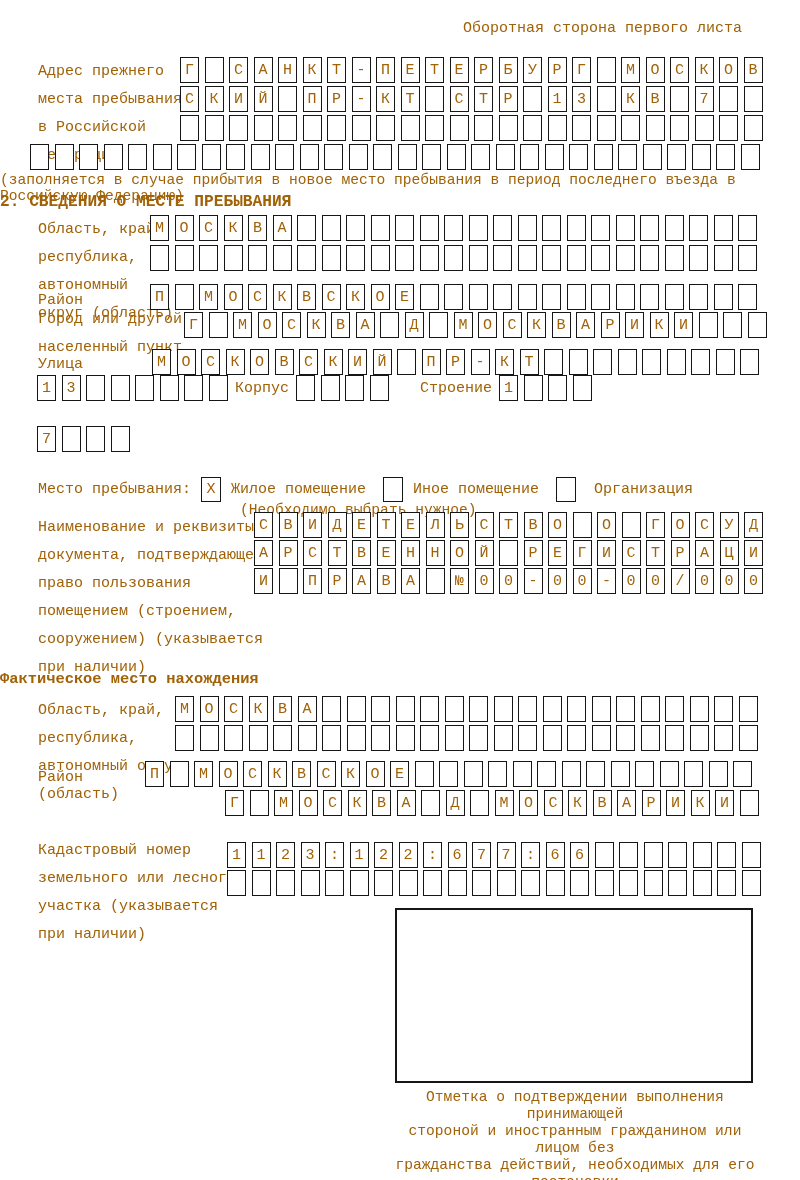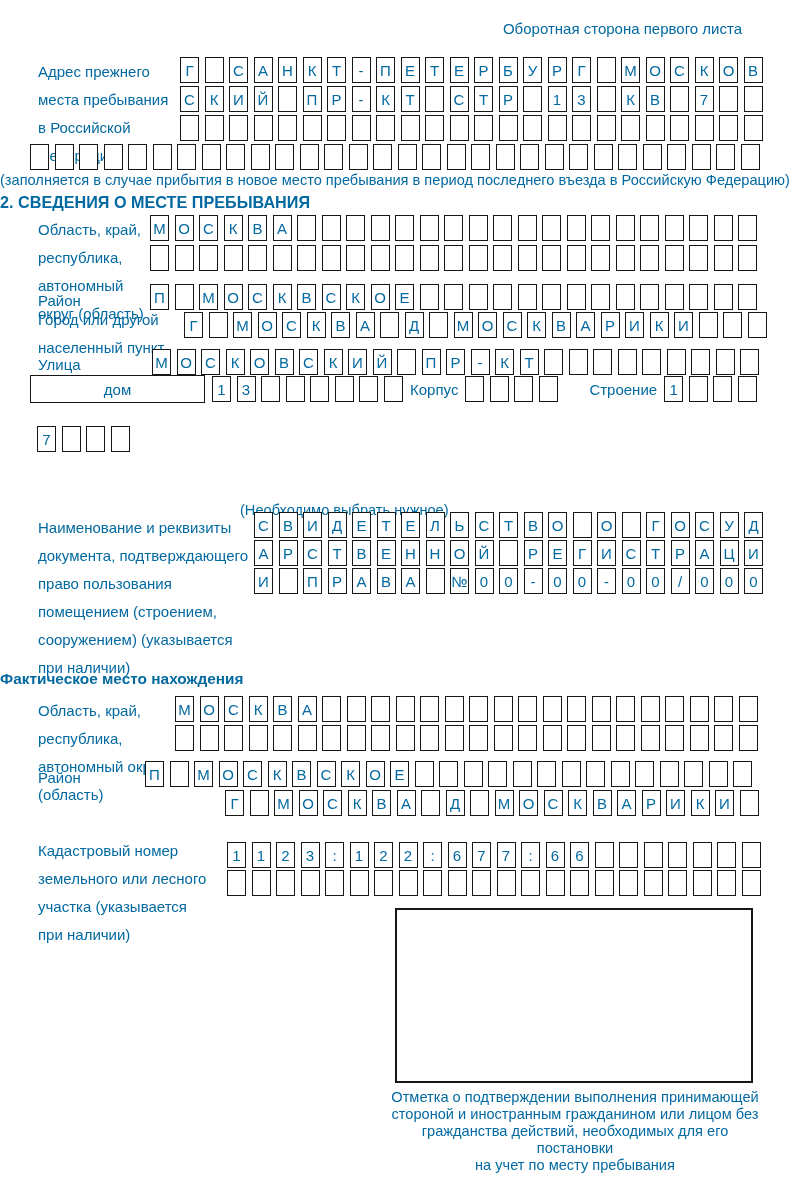--- a/index.html
+++ b/index.html
@@ -1,18 +1,18 @@
 <!DOCTYPE html>
 <html><head>
 <meta charset="utf-8">
 <style>
   *{margin:0;padding:0;box-sizing:border-box}
   html,body{background:#fff}
   .page{position:relative;width:800px;height:1180px;background:#fff;overflow:hidden;
-        font-family:Liberation Sans, sans-serif;color:#0369a1;font-size:15px}
+        font-family:Liberation Mono, monospace;color:#a16207;font-size:15px}
   .abs{position:absolute}
   .label{line-height:28px;white-space:pre-line}
   .cellrow{display:flex}
   .cell{flex:none;width:19px;height:26px;border:1.5px solid #161616;margin-right:5.5px;
         display:flex;align-items:center;justify-content:center;font-size:15px;background:#fff}
   .caption{font-size:14.6px}
   .center{left:0;width:800px;text-align:left}
   .heading{font-weight:bold;font-size:16.2px}
   .subheading{font-weight:bold;font-size:15.4px}
   .bigbox{flex:none;height:28px;border:1.8px solid #161616;display:flex;align-items:center;justify-content:center}
@@ -288,21 +288,20 @@
       <span class="cell"></span>
       <span class="cell"></span>
       <span class="cell"></span>
       <span class="cell"></span>
       <span class="cell"></span>
       <span class="cell"></span>
       <span class="cell"></span>
     </div>
 
   <div class="abs hrow" style="left:30px;top:375px">
-    <div class="bigbox" style="width:175px">дом</div>
     <div class="cellrow" style="margin-left:7px">
         <span class="cell">1</span>
         <span class="cell">3</span>
         <span class="cell"></span>
         <span class="cell"></span>
         <span class="cell"></span>
         <span class="cell"></span>
         <span class="cell"></span>
         <span class="cell"></span>
       </div>
@@ -324,20 +323,29 @@
 
   <div class="abs hrow" style="left:30px;top:426px">
     <div class="cellrow" style="margin-left:7px">
         <span class="cell">7</span>
         <span class="cell"></span>
         <span class="cell"></span>
         <span class="cell"></span>
       </div>
   </div>
 
+  <div class="abs hrow" style="left:38px;top:477px">
+    <div style="margin-right:10px">Место пребывания:</div>
+    <span class="chk">X</span>
+    <span class="optlabel">Жилое помещение</span>
+    <span class="chk" style="margin-left:8px"></span>
+    <span class="optlabel">Иное помещение</span>
+    <span class="chk" style="margin-left:8px"></span>
+    <span class="optlabel" style="margin-left:18px">Организация</span>
+  </div>
   <div class="abs caption" style="left:240px;top:502px">(Необходимо выбрать нужное)</div>
 
   <div class="abs label" style="left:38px;top:514px">Наименование и реквизиты
 документа, подтверждающего
 право пользования
 помещением (строением,
 сооружением) (указывается
 при наличии)</div>
   <div class="abs cellrow" style="left:254px;top:512px">
       <span class="cell">С</span>

